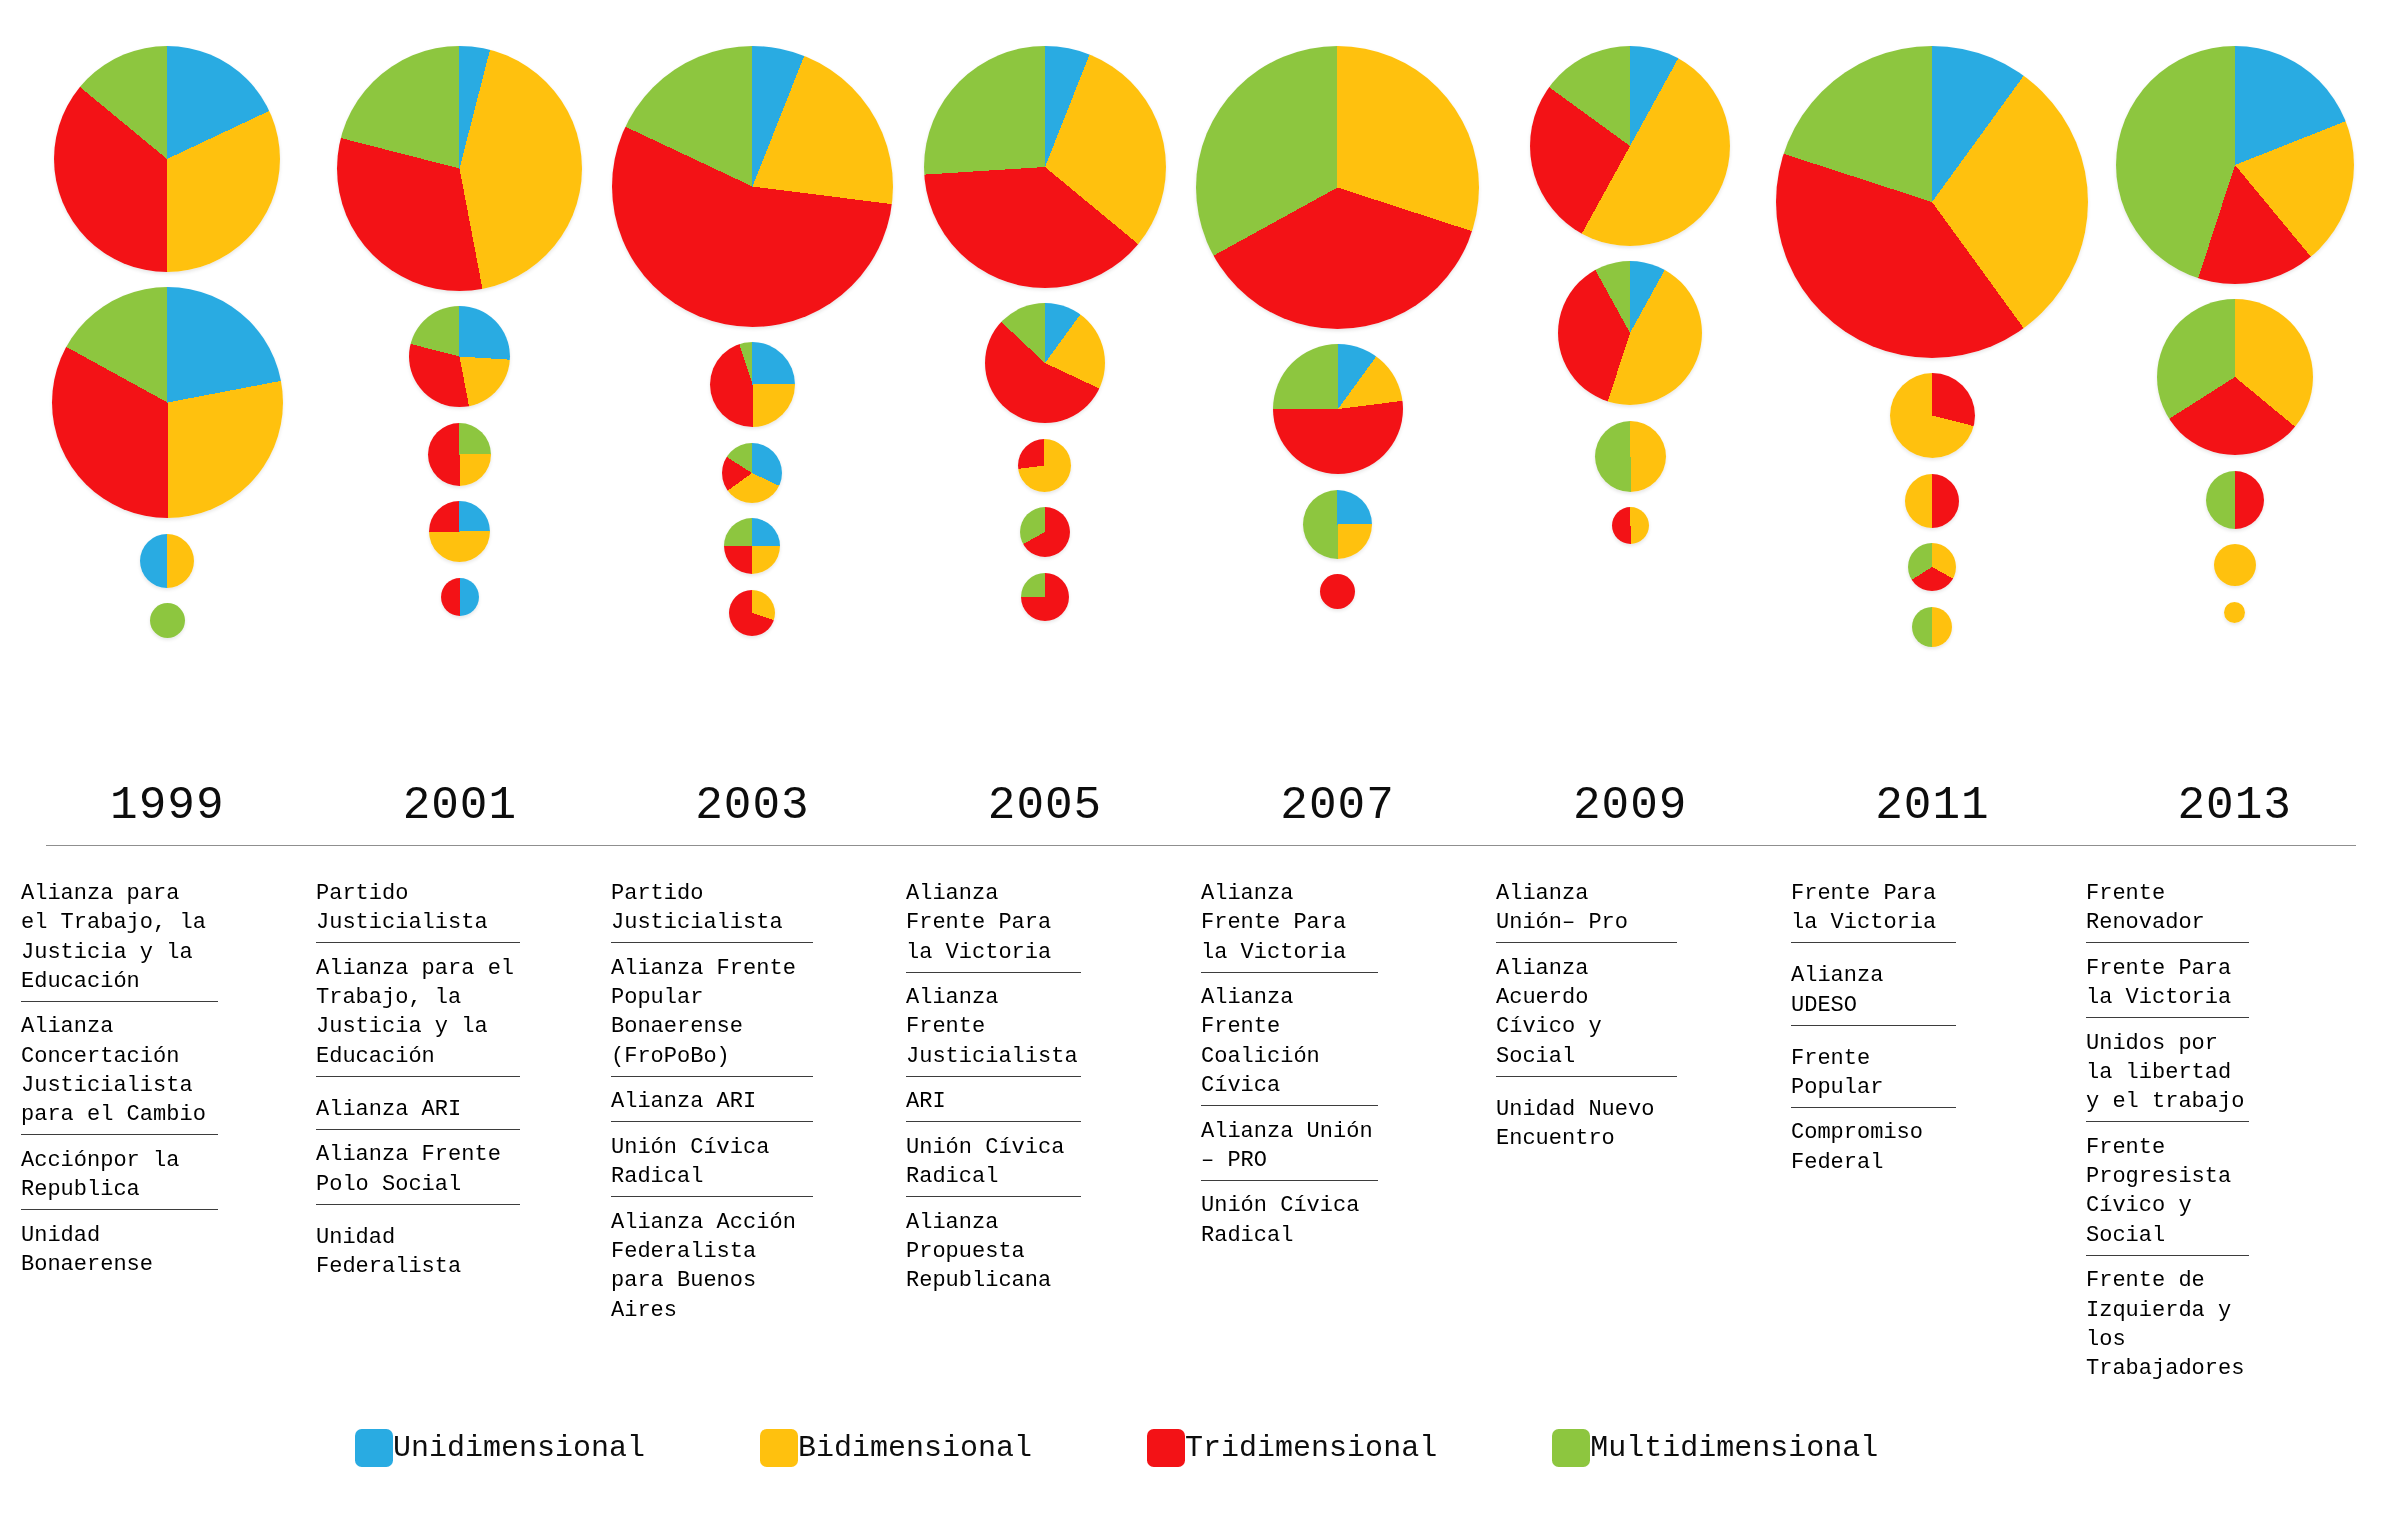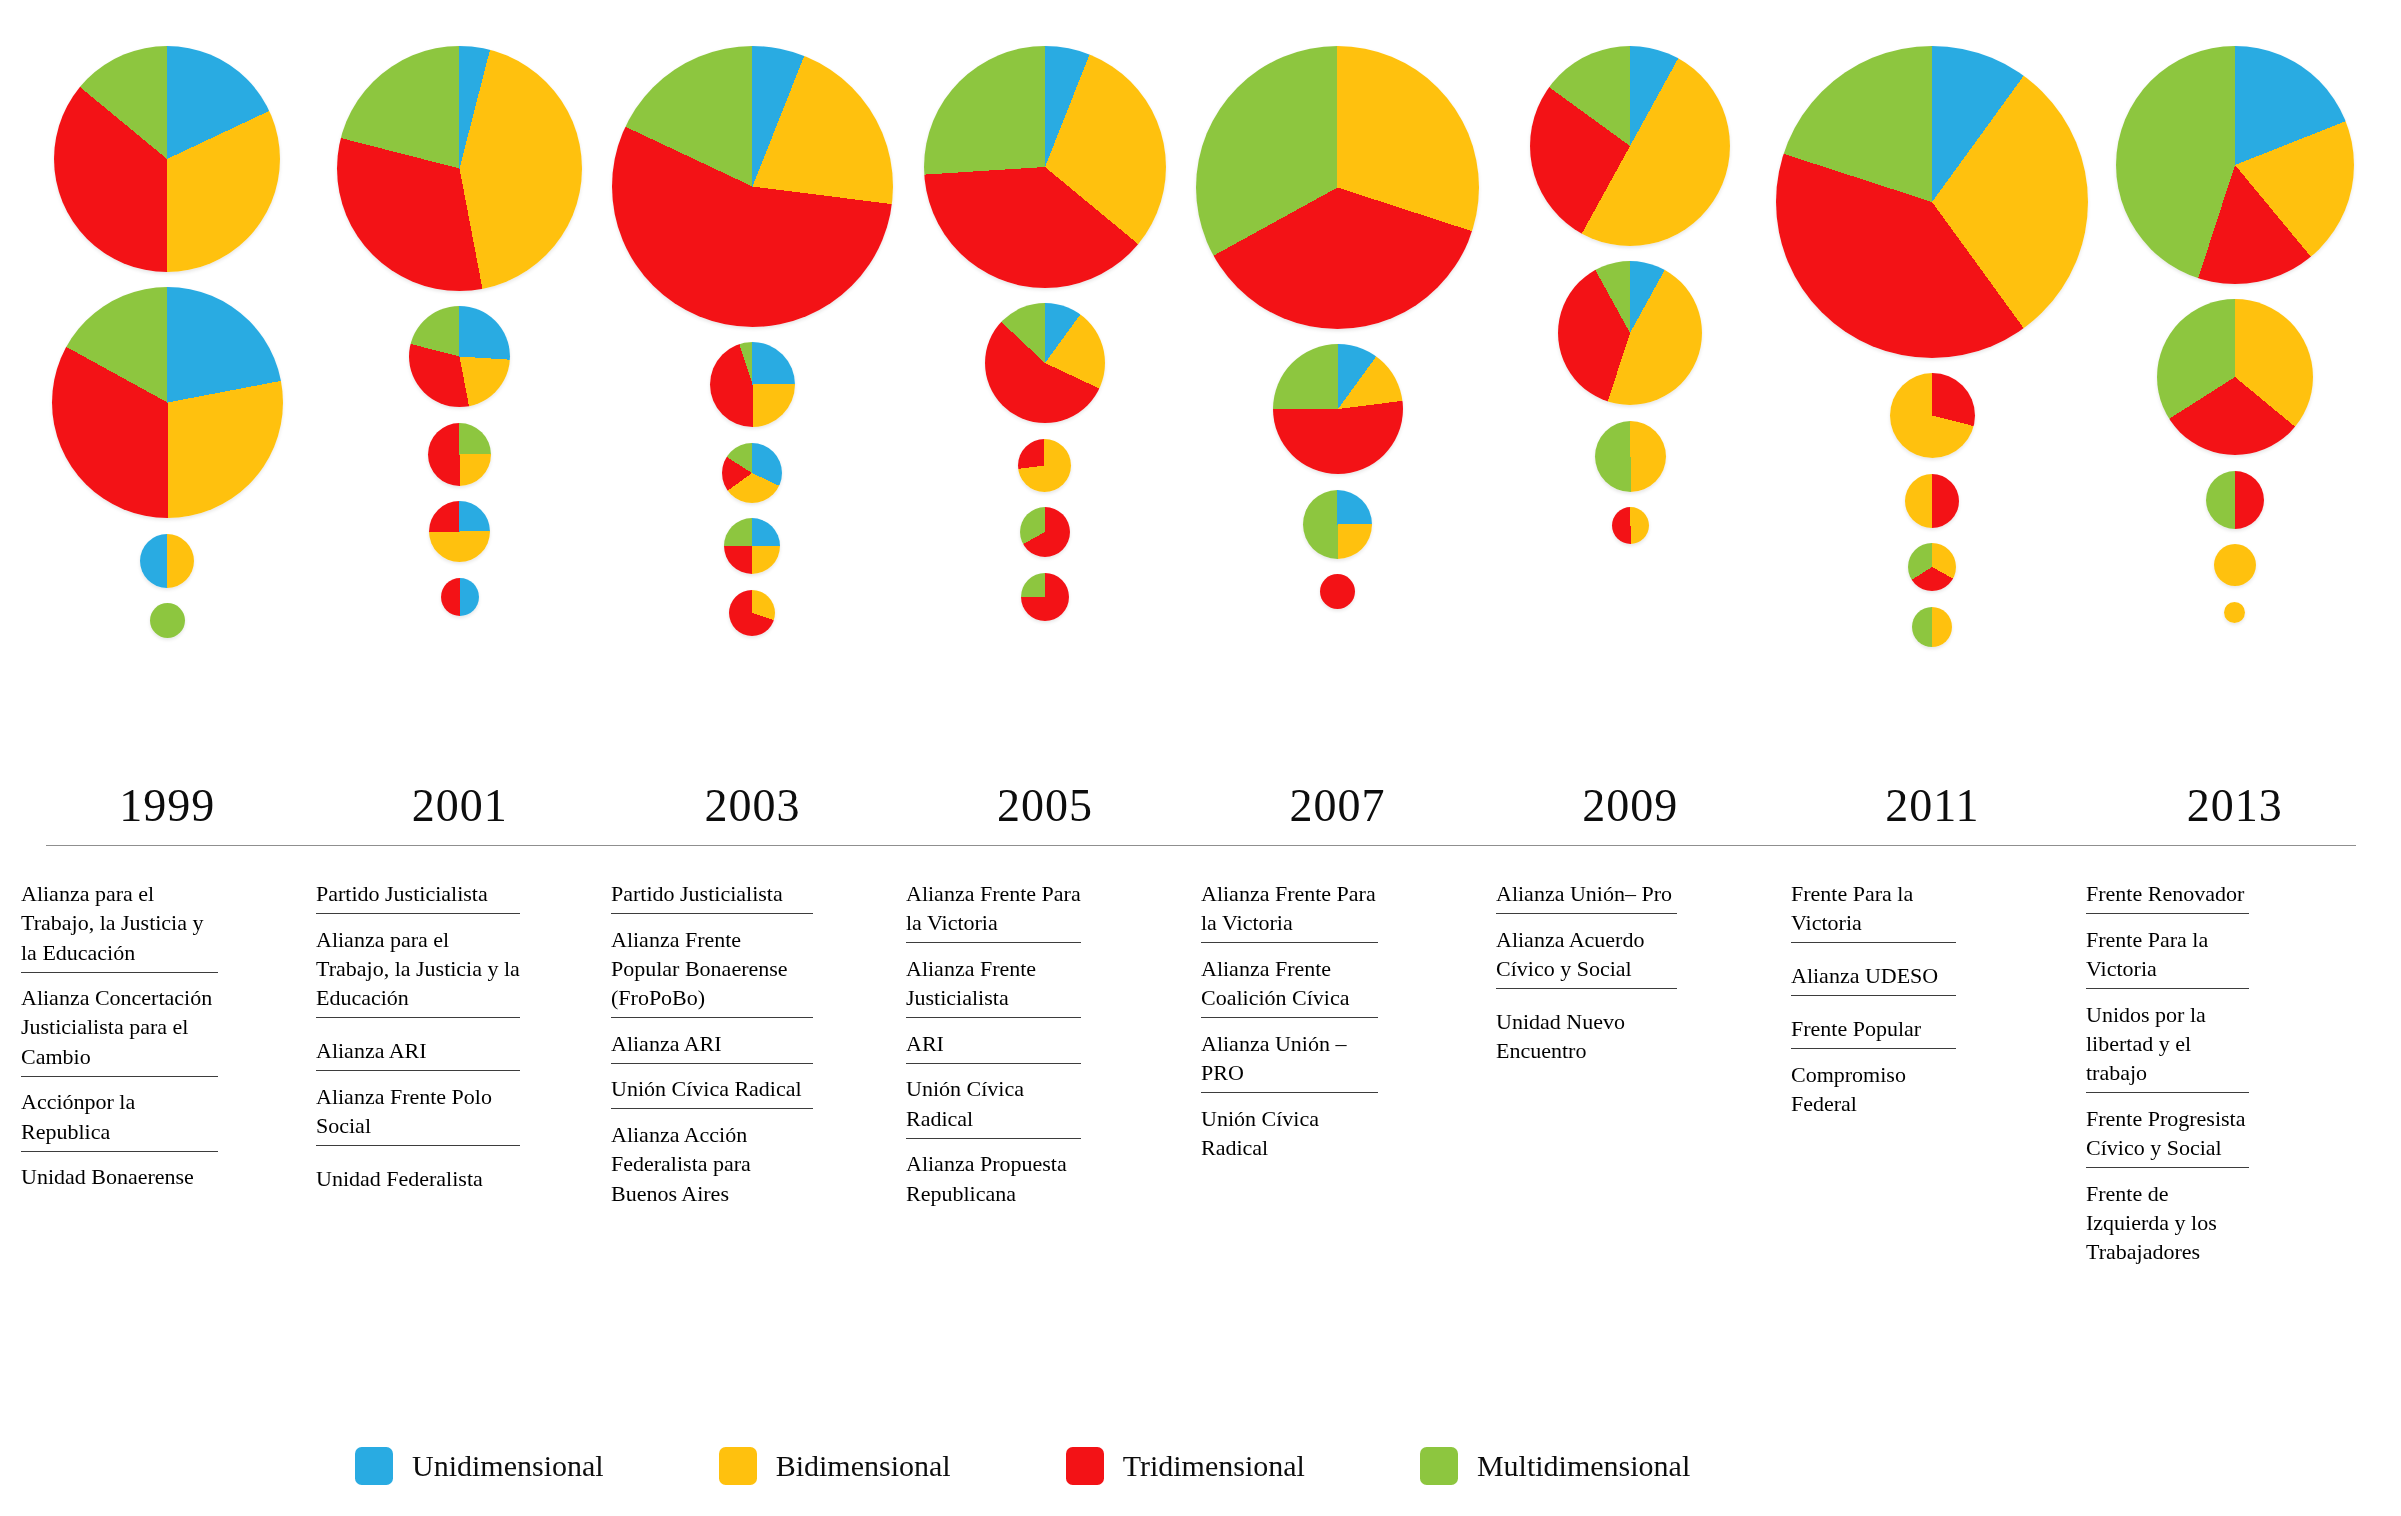--- a/index.html
+++ b/index.html
@@ -1,18 +1,18 @@
 <!DOCTYPE html>
 <html><head>
 <meta charset="utf-8">
 <style>
   html,body{margin:0;padding:0;background:#fff;}
   .page{
     width:2402px;height:1496px;background:#ffffff;position:relative;overflow:hidden;
-    font-family:Liberation Serif, serif;color:#000;
+    font-family:Liberation Mono, monospace;color:#000;
   }
   .columns{display:grid;grid-template-columns:repeat(8,1fr);padding:0 21px;}
   .pie-col{
     display:flex;flex-direction:column;align-items:center;gap:15.4px;
     padding-top:46px;height:845px;box-sizing:border-box;
   }
   .pie{border-radius:50%;box-shadow:0 1.9px 3.8px rgba(0,0,0,0.10);flex:none;}
   .year{
     margin-top:auto;font-size:46px;letter-spacing:1px;color:#0d0d0d;
     padding-bottom:13.4px;
@@ -26,21 +26,21 @@
   .party-col:nth-child(3) .party-list{width:202px;}
   .party-col:nth-child(4) .party-list{width:175px;}
   .party-col:nth-child(5) .party-list{width:177px;}
   .party-col:nth-child(6) .party-list{width:181px;}
   .party-col:nth-child(7) .party-list{width:165px;}
   .party-col:nth-child(8) .party-list{width:163px;}
   .party{margin-bottom:10.6px;}
   .party.u{border-bottom:1.9px solid #3d3d3d;padding-bottom:4.8px;}
   .party.gap{margin-top:18px;}
   .legend{display:flex;align-items:center;gap:115px;margin:35px 0 0 355px;}
-  .lg-item{display:flex;align-items:center;gap:19px;font-size:30px;color:#0d0d0d;margin-top:28px;}
+  .lg-item{display:flex;align-items:center;font-size:30px;color:#0d0d0d;}
   .swatch{width:38px;height:38px;border-radius:6.7px;flex:none;}
 </style>
 </head>
 <body>
 
 <div class="page">
   <div class="columns" id="pie-columns">
       <div class="pie-col">
         <div class="pie" style="height: 226px; width: 226px; background: conic-gradient(rgb(41, 171, 226) 0%, rgb(41, 171, 226) 18%, rgb(255, 193, 14) 18%, rgb(255, 193, 14) 50%, rgb(243, 18, 22) 50%, rgb(243, 18, 22) 86%, rgb(141, 198, 63) 86%, rgb(141, 198, 63) 100%);"></div>
         <div class="pie" style="height: 231px; width: 231px; background: conic-gradient(rgb(41, 171, 226) 0%, rgb(41, 171, 226) 22%, rgb(255, 193, 14) 22%, rgb(255, 193, 14) 50%, rgb(243, 18, 22) 50%, rgb(243, 18, 22) 83%, rgb(141, 198, 63) 83%, rgb(141, 198, 63) 100%);"></div>

